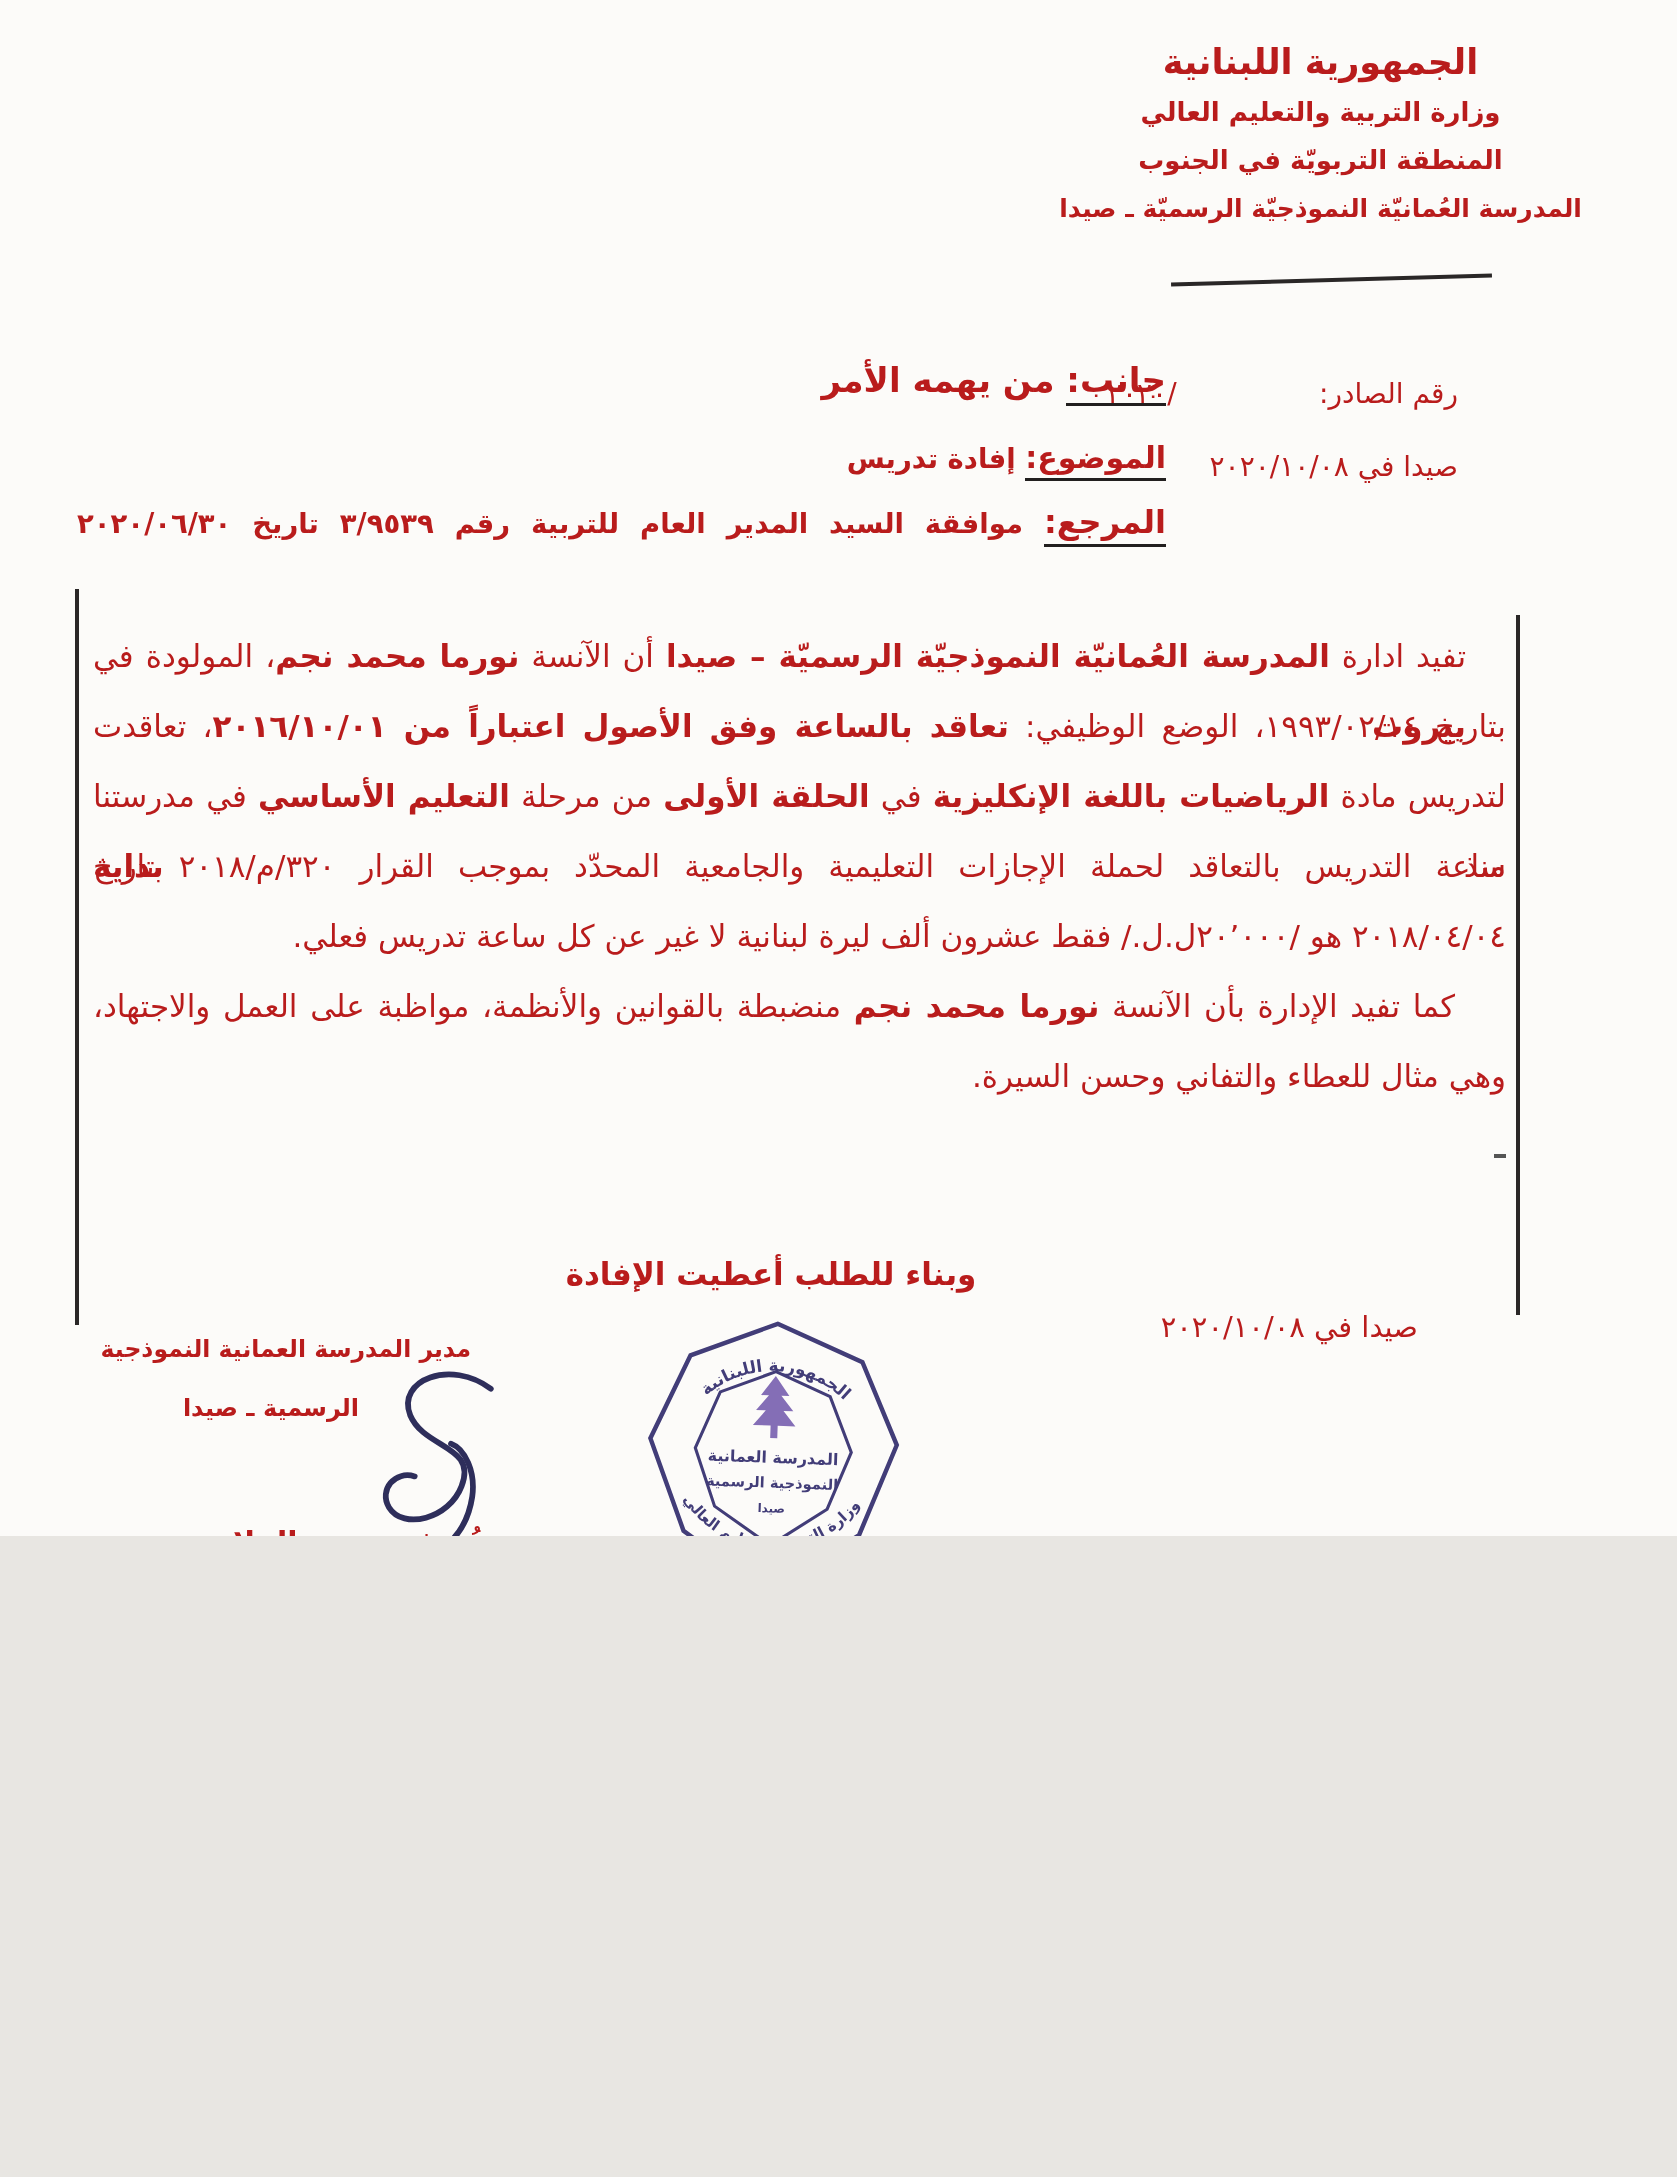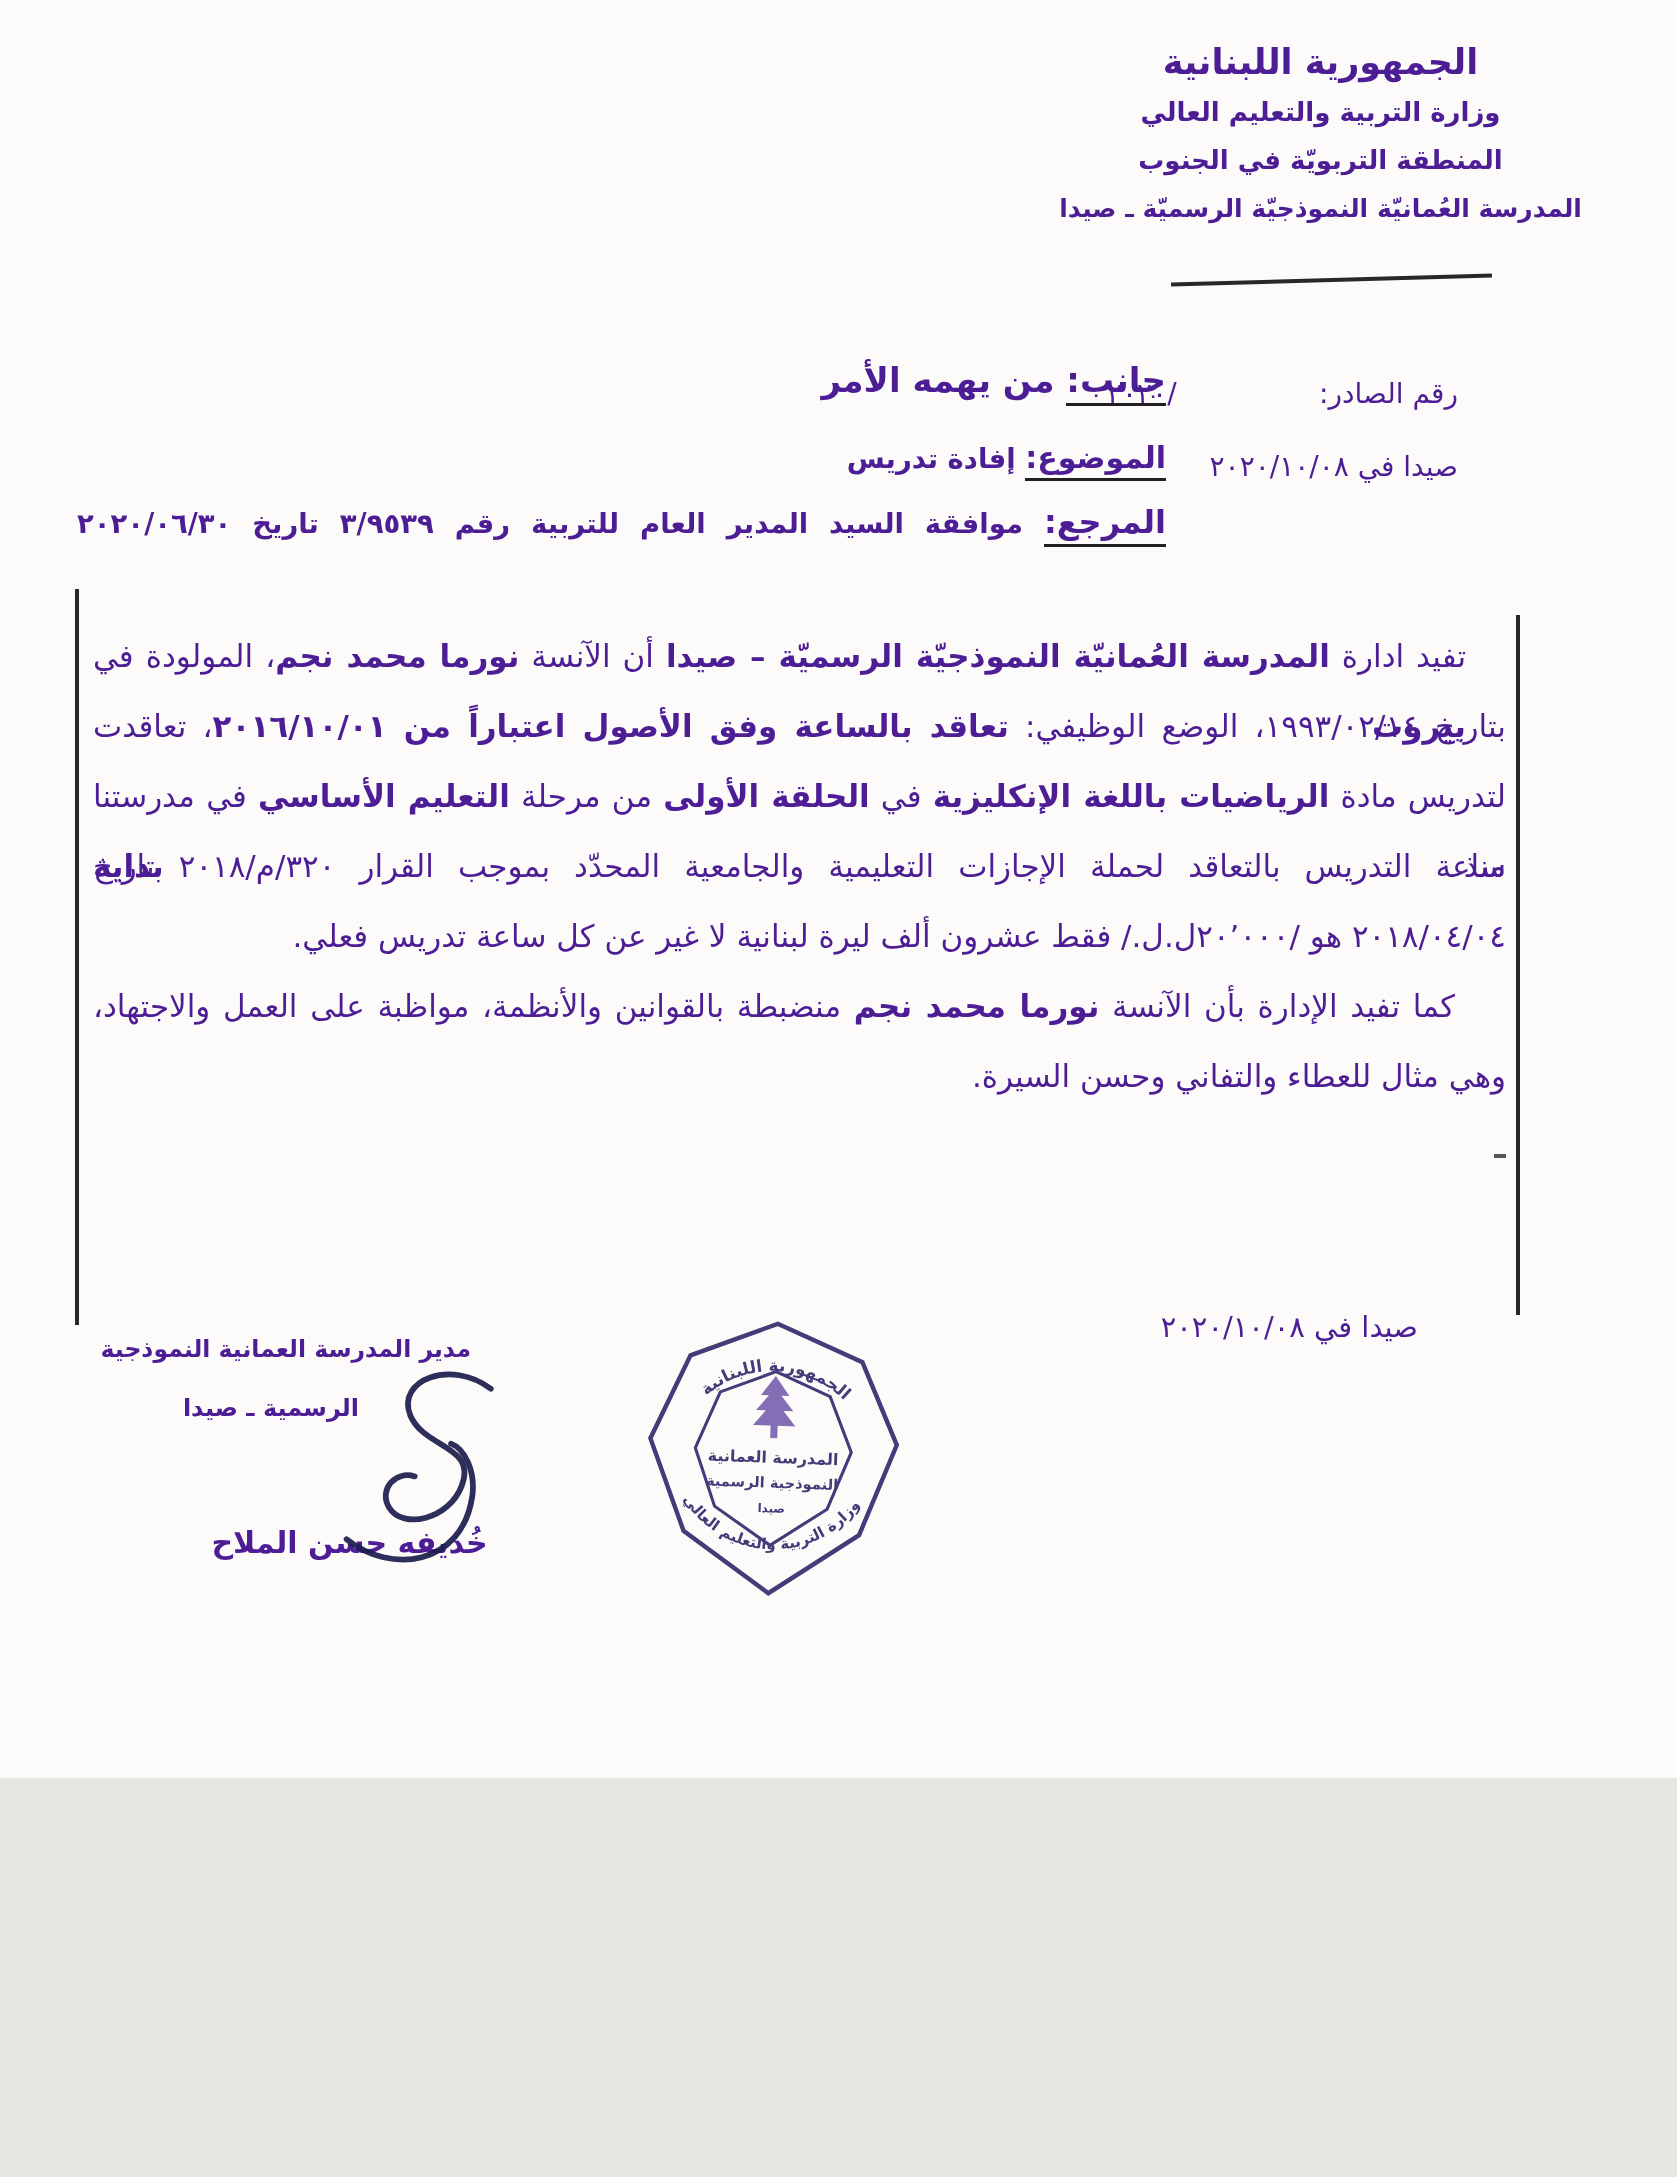--- a/index.html
+++ b/index.html
@@ -1,22 +1,22 @@
 <!DOCTYPE html>
 <html lang="ar" dir="rtl" style="font-size:14px"><head>
 <meta charset="utf-8">
 <style>
   html,body{margin:0;padding:0;background:#e8e6e2;}
   .page{
     position:relative;
-    width:1678px;height:1778px;
+    width:1678px;height:1536px;
     margin:0 auto;
     background:#fcfbf9;
     font-family:"DejaVu Sans",sans-serif;
-    color:#4c1d95;
+    color:#b91c1c;
     direction:rtl;
     overflow:hidden;
     text-decoration:underline;
   }
   .abs{position:absolute;}
   
   .hdr{left:1029px;top:37px;width:585px;text-align:center;font-weight:bold;}
   .hdr .h1{font-size:35px;line-height:51px;}
   .hdr .h2{font-size:26px;line-height:48px;}
   .hdr .h3{font-size:26px;line-height:48px;}
@@ -89,20 +89,21 @@
 
   <div class="abs bodytxt" id="body-lines">
       <div class="bline j" style="padding-right: 40px;"><span>تفيد ادارة </span><span class="b">المدرسة العُمانيّة النموذجيّة الرسميّة – صيدا</span><span> أن الآنسة </span><span class="b">نورما محمد نجم</span><span>، المولودة في </span><span class="b">بيروت</span></div>
       <div class="bline j"><span>بتاريخ ١٩٩٣/٠٢/١٤، الوضع الوظيفي: </span><span class="b">تعاقد بالساعة وفق الأصول اعتباراً من ٢٠١٦/١٠/٠١</span><span>، تعاقدت</span></div>
       <div class="bline j"><span>لتدريس مادة </span><span class="b">الرياضيات باللغة الإنكليزية</span><span> في </span><span class="b">الحلقة الأولى</span><span> من مرحلة </span><span class="b">التعليم الأساسي</span><span> في مدرستنا منذ </span><span class="b">بداية</span></div>
       <div class="bline j"><span>ساعة التدريس بالتعاقد لحملة الإجازات التعليمية والجامعية المحدّد بموجب القرار ٣٢٠/م/٢٠١٨ تاريخ</span></div>
       <div class="bline r"><span>٢٠١٨/٠٤/٠٤ هو /٢٠٬٠٠٠ل.ل./ فقط عشرون ألف ليرة لبنانية لا غير عن كل ساعة تدريس فعلي.</span></div>
       <div class="bline j" style="padding-right: 51px;"><span>كما تفيد الإدارة بأن الآنسة </span><span class="b">نورما محمد نجم</span><span> منضبطة بالقوانين والأنظمة، مواظبة على العمل والاجتهاد،</span></div>
       <div class="bline r"><span>وهي مثال للعطاء والتفاني وحسن السيرة.</span></div>
     </div>
+  <div class="abs closing">وبناء للطلب أعطيت الإفادة</div>
 
   <div class="abs f-date">صيدا في ٢٠٢٠/١٠/٠٨</div>
   <div class="abs f-title1">مدير المدرسة العمانية النموذجية</div>
   <div class="abs f-title2">الرسمية ـ صيدا</div>
   <div class="abs f-name">خُذيفه حسن الملاح</div>
 
   <svg class="abs sig" width="222" height="208" viewBox="0 0 250 235">
     <g fill="none" stroke="#1d1d4e" stroke-width="6.5" stroke-linecap="round" opacity="0.92">
       <path d="M205,28 C160,-6 98,18 114,58 C130,96 190,92 172,138 C158,175 106,188 90,162 C78,142 97,120 119,127"></path>
       <path d="M42,198 C92,238 172,228 184,150 C188,122 176,96 160,90"></path>

